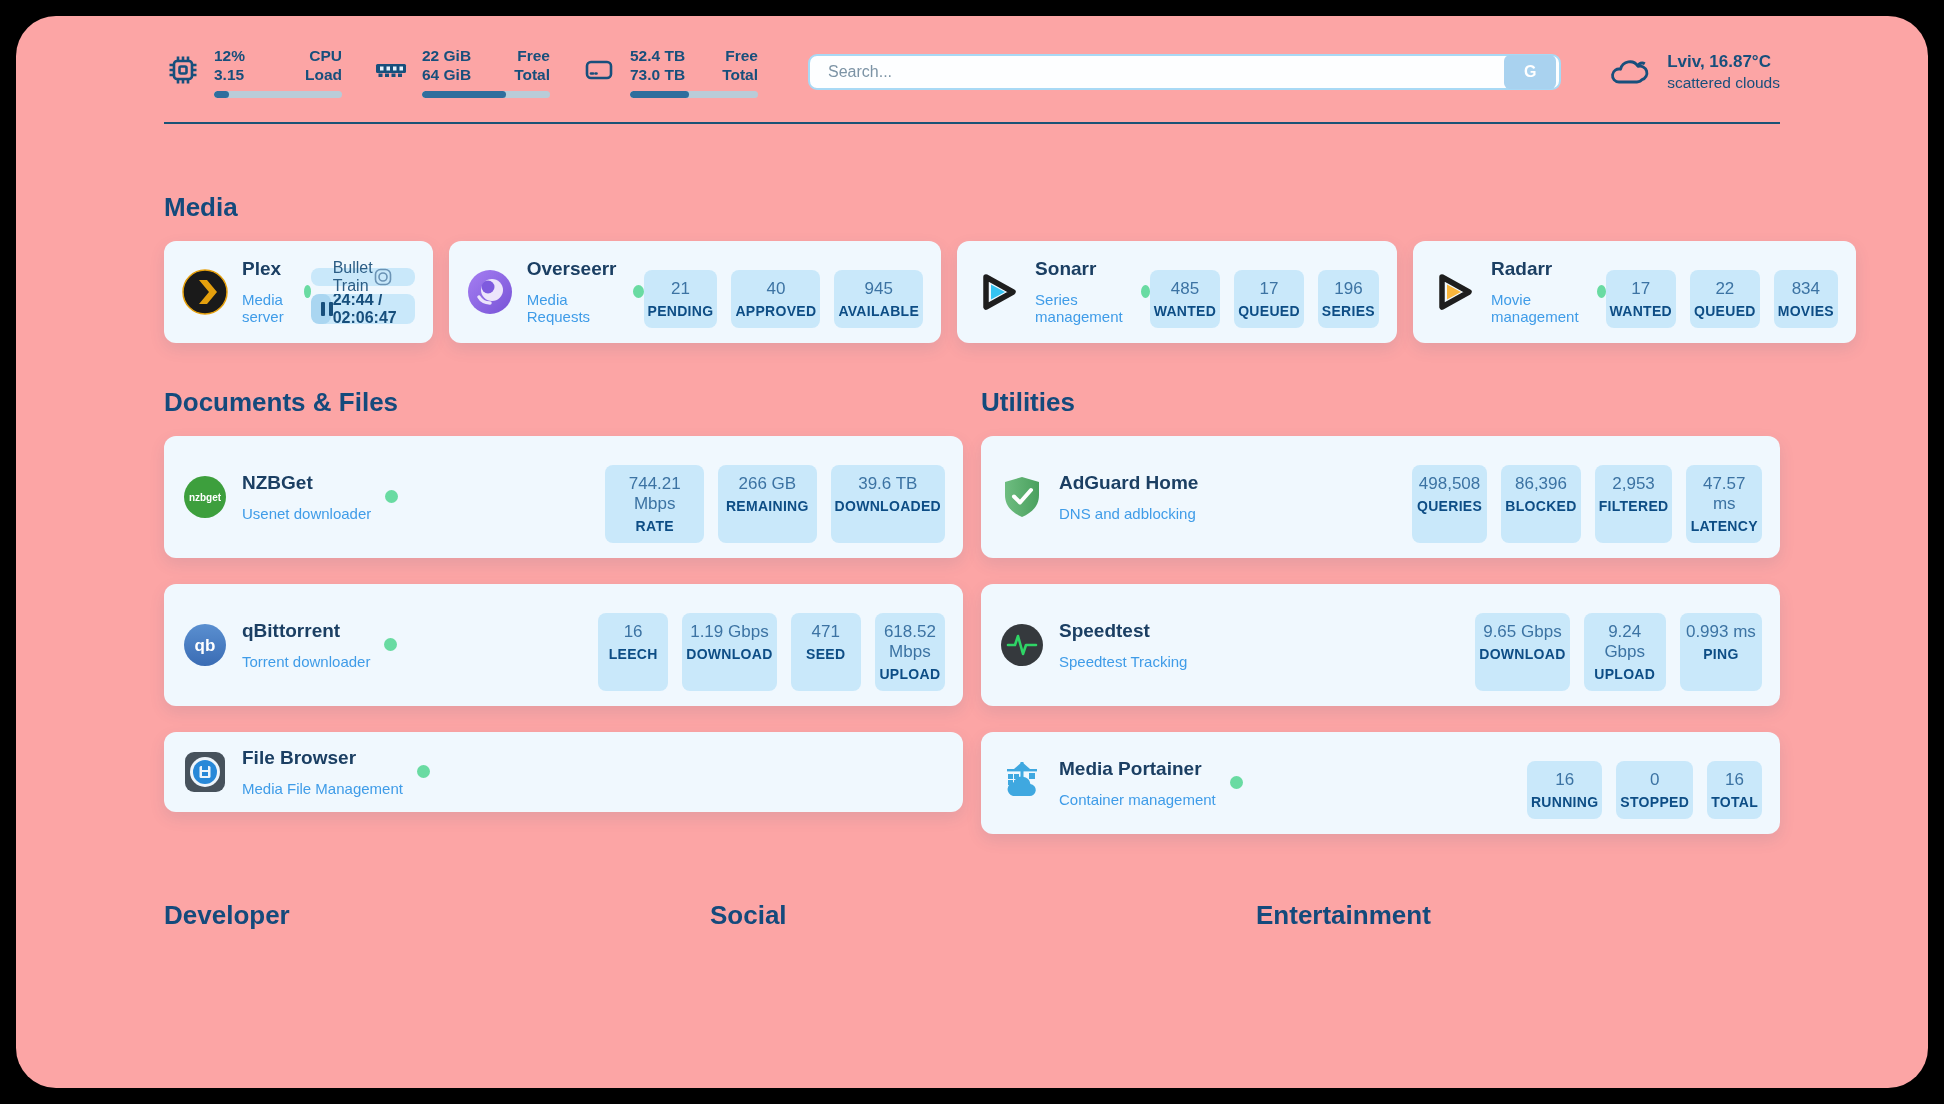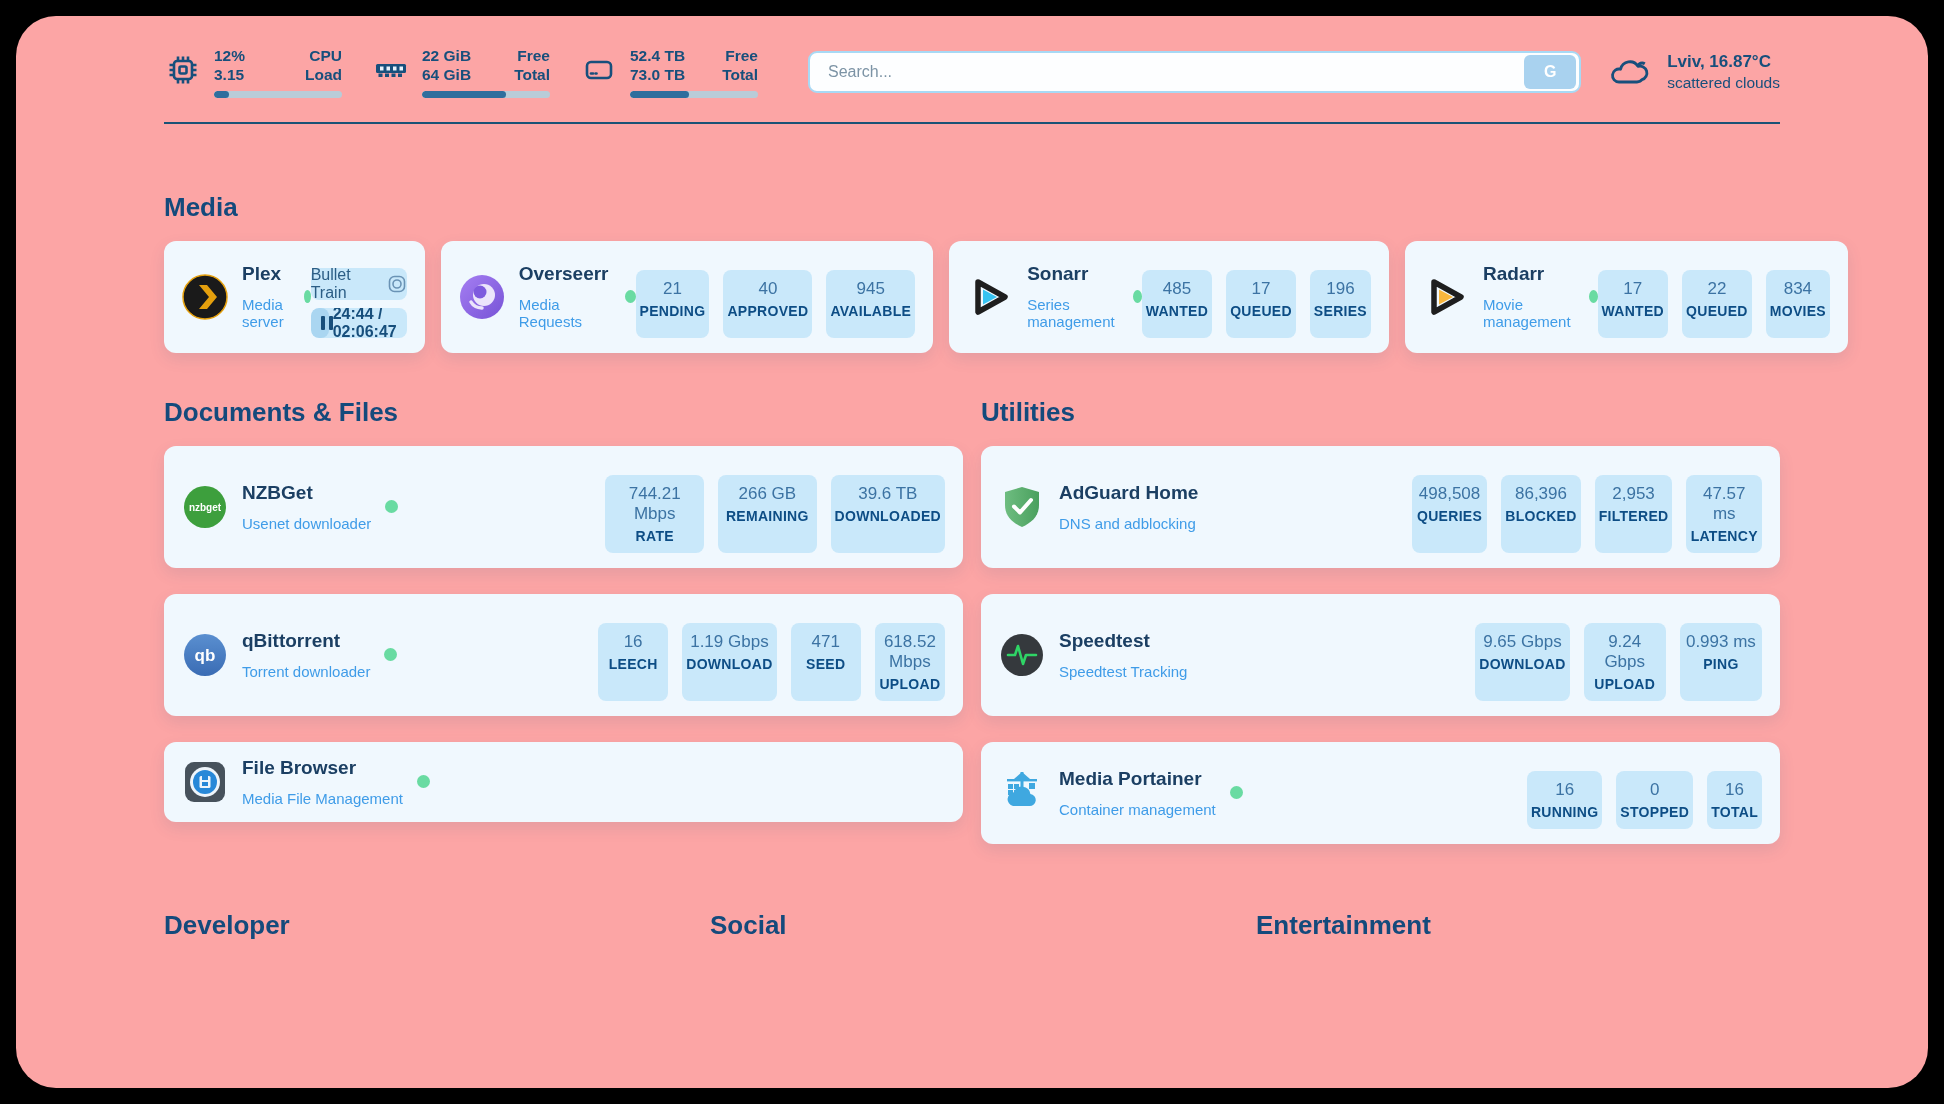--- a/index.html
+++ b/index.html
@@ -12,21 +12,21 @@
   .topbar { display:flex; align-items:center; padding-top:30px; }
   .stat-group { display:flex; align-items:flex-start; gap:12px; margin-right:30px; }
   .sys-icon { width:38px; height:48px; display:flex; align-items:center; justify-content:center; color:#174f7c; }
   .stat-body { width:128px; }
   .stat-rows { display:flex; justify-content:space-between; color:#174f7c; font-size:15.5px; font-weight:600; line-height:1.25; }
   .stat-col.values { text-align:left; }
   .stat-col.labels { text-align:right; }
   .stat-col span { display:block; }
   .stat-bar { margin-top:6px; height:7px; border-radius:4px; background:#b9ccd8; overflow:hidden; }
   .stat-fill { height:100%; background:#2f6e9d; border-radius:4px; }
-  .search-box { flex:1; height:42px; margin:0 28px 0 20px; background:#fdfeff; border:2px solid #a8d9f5;
+  .search-box { flex:1; height:36px; margin:0 48px 0 20px; background:#fdfeff; border:2px solid #a8d9f5;
     border-radius:9px; display:flex; align-items:center; }
   .search-box input { flex:1; border:none; outline:none; background:transparent; padding:0 18px;
     font-size:16px; color:#174f7c; font-family:"Liberation Sans", sans-serif; }
   .search-box input::placeholder { color:#7c93a5; }
   .search-btn { width:52px; height:34px; margin-right:3px; border:none; border-radius:6px; background:#a9d2ef;
     color:#fff; font-size:16px; font-weight:700; cursor:pointer; font-family:"Liberation Sans", sans-serif; }
   .weather { display:flex; align-items:center; gap:14px; color:#174f7c; }
   .weather-lines div:first-child { font-size:17px; font-weight:600; }
   .weather-lines div:last-child { font-size:15.5px; margin-top:2px; }
   .divider { margin-top:24px; border-bottom:2px solid #1a5276; }
@@ -40,21 +40,21 @@
   .app-icon { width:46px; height:46px; flex:0 0 46px; display:flex; align-items:center; justify-content:center; }
   .app-name { font-size:19px; font-weight:700; color:#1b3f63; }
   .app-desc { font-size:15px; color:#3f9ce8; margin-top:11px; }
   .status-dot { width:13px; height:13px; border-radius:50%; background:#69dba2; margin-left:auto; }
   .chips { display:flex; gap:14px; margin-top:14px; }
   .chip { flex:1; background:#c9e8fa; border-radius:8px; padding:9px 4px; text-align:center; }
   .chip-value { font-size:17px; color:#3c73a3; }
   .chip-label { font-size:14px; font-weight:700; color:#0d4d85; margin-top:4px; letter-spacing:.3px; }
   
   .np { margin-top:12px; }
-  .np-row { background:#c9e8fa; border-radius:8px; height:32px; display:flex; align-items:center; padding:0 0;
+  .np-row { background:#c9e8fa; border-radius:8px; height:18px; display:flex; align-items:center; padding:0 22px;
     font-size:16px; color:#2b5d85; }
   .np-row .np-title { flex:1; }
   .np-bar { position:relative; margin-top:8px; background:#c9e8fa; border-radius:8px; height:30px; overflow:hidden; }
   .np-fill { position:absolute; left:0; top:0; bottom:0; background:#aad6f1; border-radius:8px; }
   .np-inner { position:relative; display:flex; align-items:center; height:100%; padding:0 10px; }
   .pause { display:flex; gap:4px; }
   .pause i { display:block; width:4px; height:14px; background:#174f7c; border-radius:1px; }
   .np-time { margin-left:auto; font-size:16px; font-weight:700; color:#174f7c; }
   
   .cols2 { display:grid; grid-template-columns:1fr 1fr; gap:0 18px; margin-top:44px; }

